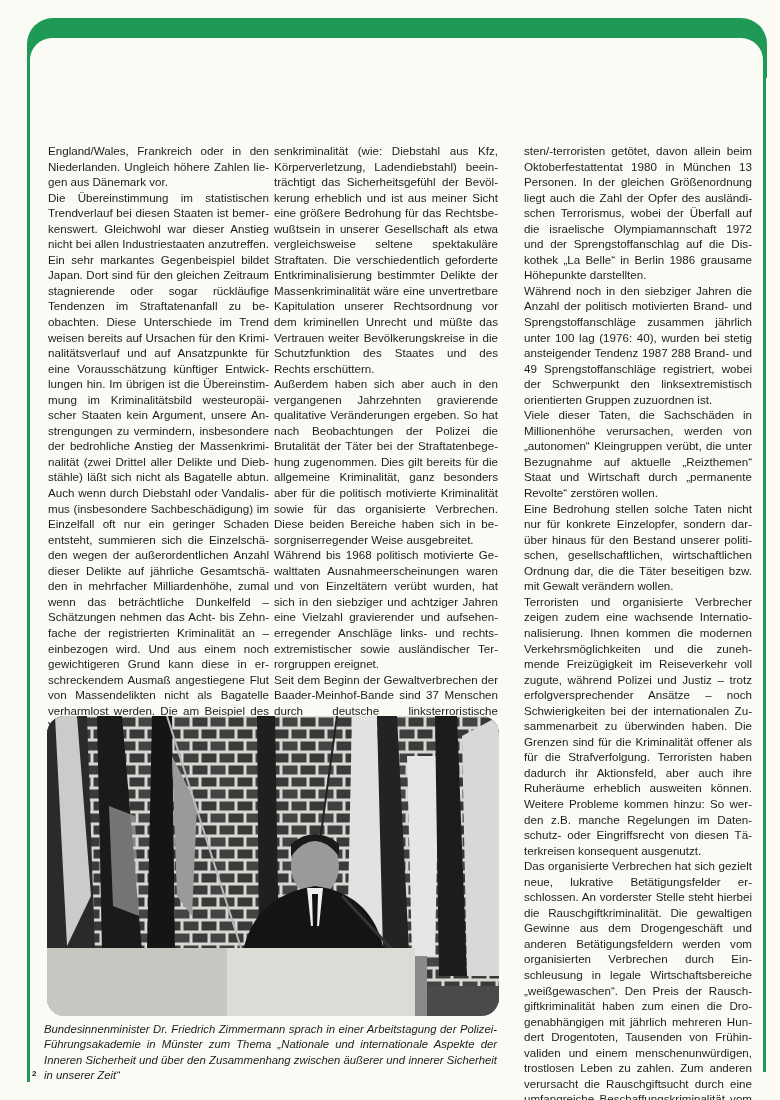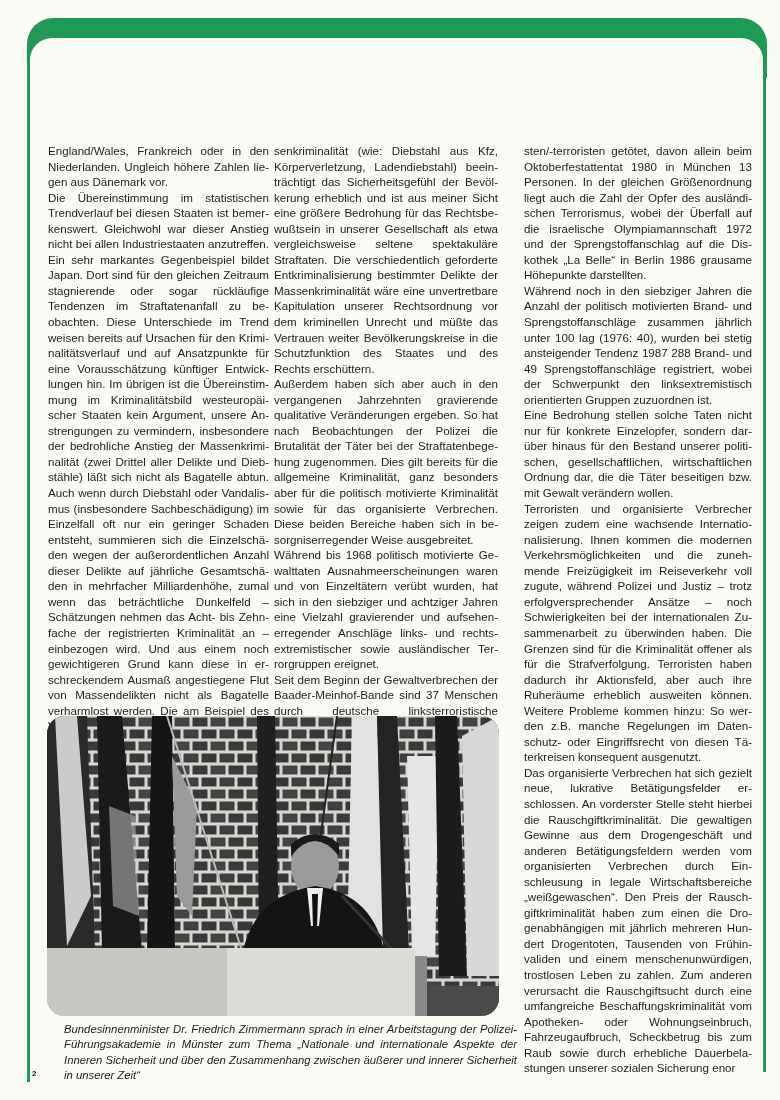--- a/index.html
+++ b/index.html
@@ -34,21 +34,21 @@
   .col1 { left: 48px; width: 221px; }
   .col2 { left: 274px; width: 224px; }
   .col3 { left: 524px; width: 228px; }
   .photo {
     position: absolute; left: 47px; top: 716px; width: 452px; height: 300px;
     border-radius: 18px; overflow: hidden;
     background: #6e6e6e;
   }
   .photo svg { display: block; }
   .caption {
-    position: absolute; left: 64px; top: 1022px; width: 453px;
+    position: absolute; left: 44px; top: 1022px; width: 453px;
     font-style: italic; font-size: 11.3px; line-height: 15.4px;
     text-align: justify;
   }
   .caption p { margin: 0; }
   .page-num {
     position: absolute; left: 32px; top: 1069px; font-size: 8px; font-weight: bold;
   }
 </style>
 </head>
 <body>
@@ -66,20 +66,21 @@
 <div class="col col2">
   <p>senkriminalität (wie: Diebstahl aus Kfz, Körperverletzung, Ladendiebstahl) beein­trächtigt das Sicherheitsgefühl der Bevöl­kerung erheblich und ist aus meiner Sicht eine größere Bedrohung für das Rechtsbe­wußtsein in unserer Gesellschaft als etwa vergleichsweise seltene spektakuläre Straftaten. Die verschiedentlich geforderte Entkriminalisierung bestimmter Delikte der Massenkriminalität wäre eine unvertretba­re Kapitulation unserer Rechtsordnung vor dem kriminellen Unrecht und müßte das Vertrauen weiter Bevölkerungskreise in die Schutzfunktion des Staates und des Rechts erschüttern.</p>
   <p>Außerdem haben sich aber auch in den vergangenen Jahrzehnten gravierende qualitative Veränderungen ergeben. So hat nach Beobachtungen der Polizei die Brutalität der Täter bei der Straftatenbege­hung zugenommen. Dies gilt bereits für die allgemeine Kriminalität, ganz besonders aber für die politisch motivierte Kriminalität sowie für das organisierte Verbrechen. Diese beiden Bereiche haben sich in be­sorgniserregender Weise ausgebreitet.</p>
   <p>Während bis 1968 politisch motivierte Ge­walttaten Ausnahmeerscheinungen waren und von Einzeltätern verübt wurden, hat sich in den siebziger und achtziger Jahren eine Vielzahl gravierender und aufsehen­erregender Anschläge links- und rechts­extremistischer sowie ausländischer Ter­rorgruppen ereignet.</p>
   <p>Seit dem Beginn der Gewaltverbrechen der Baader-Meinhof-Bande sind 37 Men­schen durch deutsche linksterroristische Anschläge umgekommen. 22 Personen wurden bei Straftaten von Rechtsextremi­</p>
 </div>
 
 <div class="col col3">
   <p>sten/-terroristen getötet, davon allein beim Oktoberfestattentat 1980 in München 13 Personen. In der gleichen Größenordnung liegt auch die Zahl der Opfer des ausländi­schen Terrorismus, wobei der Überfall auf die israelische Olympiamannschaft 1972 und der Sprengstoffanschlag auf die Dis­kothek „La Belle“ in Berlin 1986 grausame Höhepunkte darstellten.</p>
   <p>Während noch in den siebziger Jahren die Anzahl der politisch motivierten Brand- und Sprengstoffanschläge zusammen jährlich unter 100 lag (1976: 40), wurden bei stetig ansteigender Tendenz 1987 288 Brand- und 49 Sprengstoffanschläge registriert, wobei der Schwerpunkt den linksextremi­stisch orientierten Gruppen zuzuordnen ist.</p>
+  <p>Viele dieser Taten, die Sachschäden in Millionenhöhe verursachen, werden von „autonomen“ Kleingruppen verübt, die un­ter Bezugnahme auf aktuelle „Reizthe­men“ Staat und Wirtschaft durch „perma­nente Revolte“ zerstören wollen.</p>
   <p>Eine Bedrohung stellen solche Taten nicht nur für konkrete Einzelopfer, sondern dar­über hinaus für den Bestand unserer politi­schen, gesellschaftlichen, wirtschaftlichen Ordnung dar, die die Täter beseitigen bzw. mit Gewalt verändern wollen.</p>
   <p>Terroristen und organisierte Verbrecher zeigen zudem eine wachsende Internatio­nalisierung. Ihnen kommen die modernen Verkehrsmöglichkeiten und die zuneh­mende Freizügigkeit im Reiseverkehr voll zugute, während Polizei und Justiz – trotz erfolgversprechender Ansätze – noch Schwierigkeiten bei der internationalen Zu­sammenarbeit zu überwinden haben. Die Grenzen sind für die Kriminalität offener als für die Strafverfolgung. Terroristen haben dadurch ihr Aktionsfeld, aber auch ihre Ruheräume erheblich ausweiten können. Weitere Probleme kommen hinzu: So wer­den z.B. manche Regelungen im Daten­schutz- oder Eingriffsrecht von diesen Tä­terkreisen konsequent ausgenutzt.</p>
   <p>Das organisierte Verbrechen hat sich ge­zielt neue, lukrative Betätigungsfelder er­schlossen. An vorderster Stelle steht hier­bei die Rauschgiftkriminalität. Die gewalti­gen Gewinne aus dem Drogengeschäft und anderen Betätigungsfeldern werden vom organisierten Verbrechen durch Ein­schleusung in legale Wirtschaftsbereiche „weißgewaschen“. Den Preis der Rausch­giftkriminalität haben zum einen die Dro­genabhängigen mit jährlich mehreren Hun­dert Drogentoten, Tausenden von Frühin­validen und einem menschenunwürdigen, trostlosen Leben zu zahlen. Zum anderen verursacht die Rauschgiftsucht durch eine umfangreiche Beschaffungskriminalität vom Apotheken- oder Wohnungseinbruch, Fahrzeugaufbruch, Scheckbetrug bis zum Raub sowie durch erhebliche Dauerbela­stungen unserer sozialen Sicherung enor­</p>
 </div>
 
 <div class="photo" title="Redner am Rednerpult vor Backsteinwand mit Fahnen">
   <svg width="452" height="300" viewBox="0 0 452 300" xmlns="http://www.w3.org/2000/svg">
     <defs>
       <pattern id="bricks" width="36" height="24" patternUnits="userSpaceOnUse">
         <rect width="36" height="24" fill="#d8d8d2"></rect>

